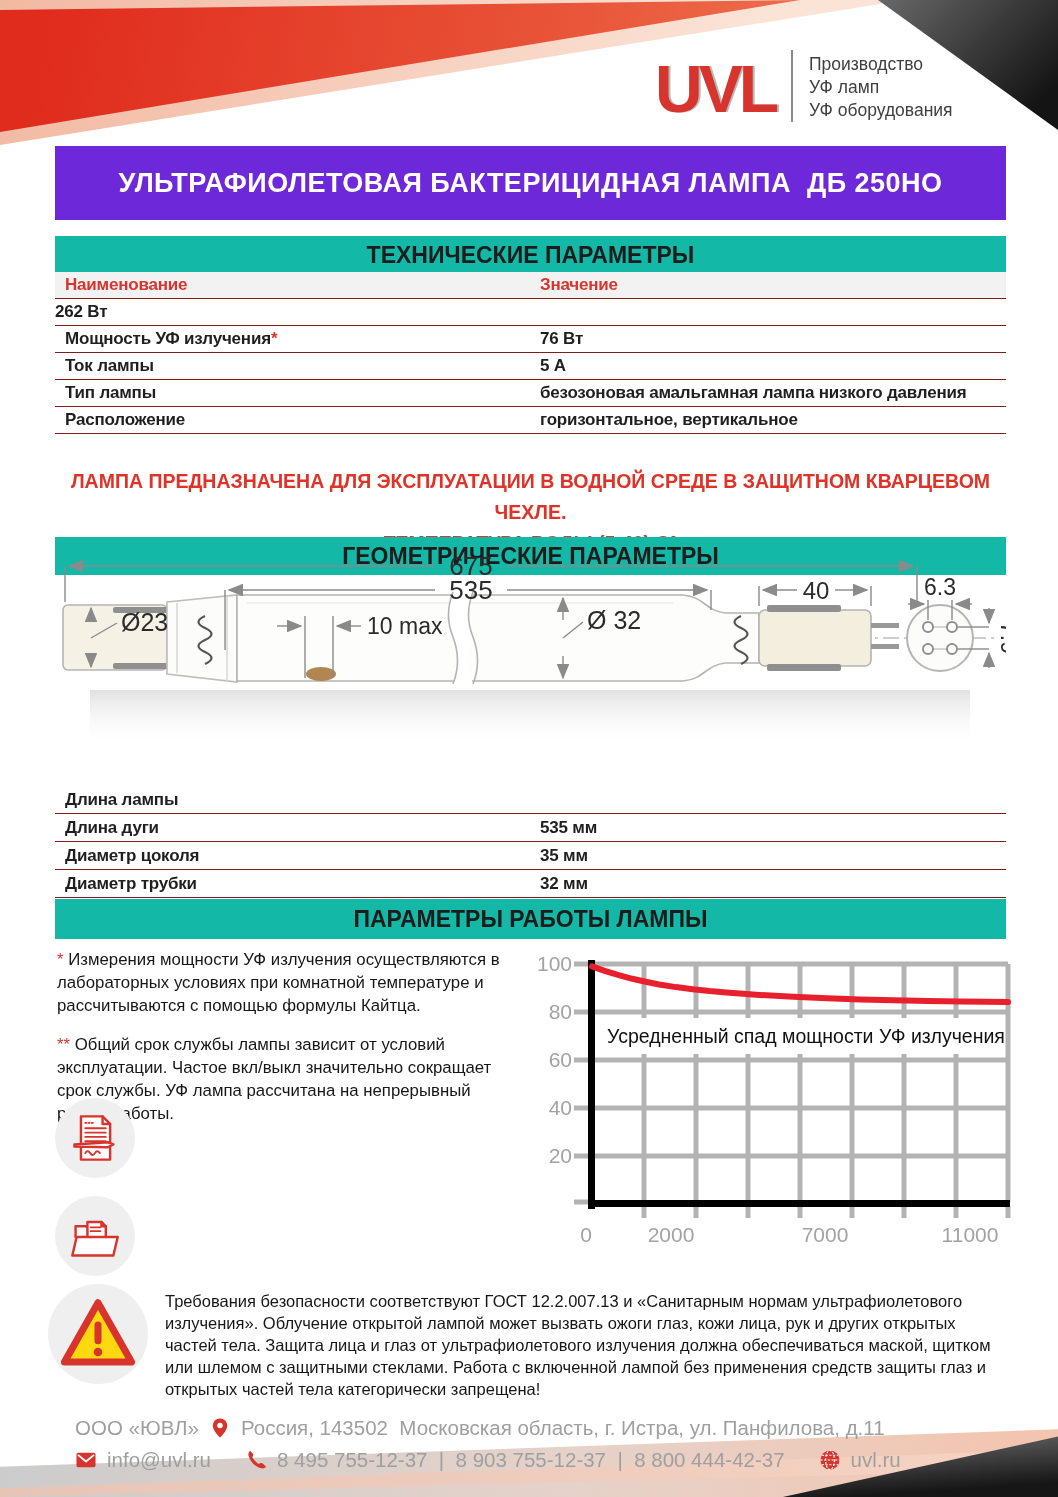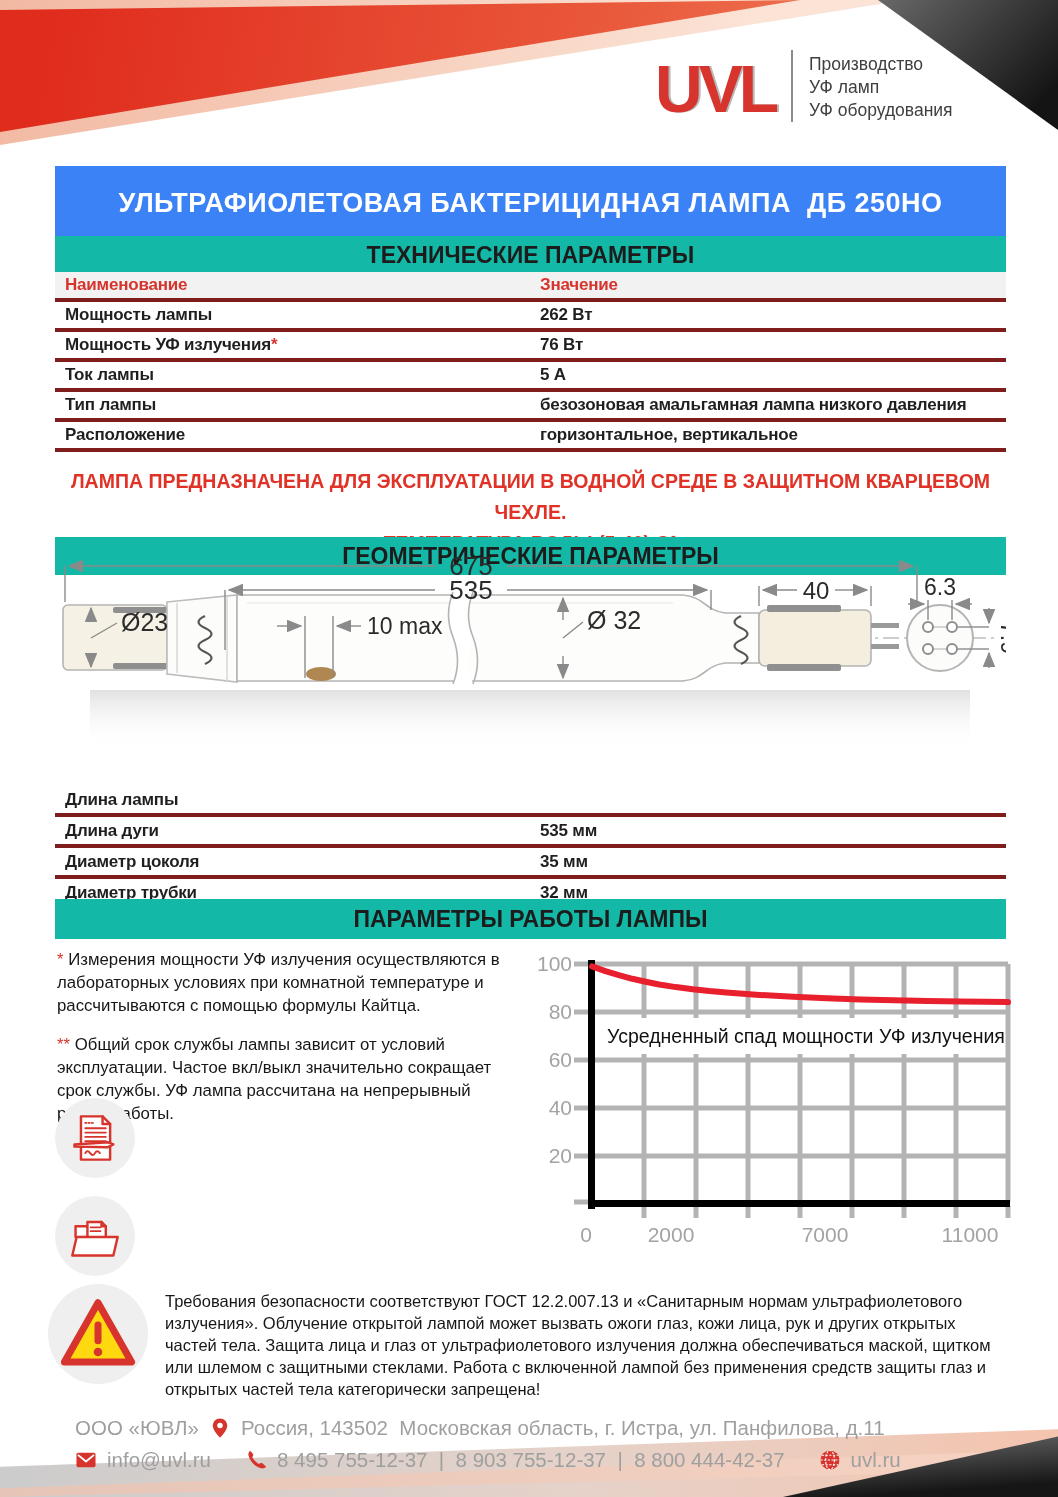--- a/index.html
+++ b/index.html
@@ -29,31 +29,31 @@
     clip-path:polygon(74% 100%,100% 16%,100% 100%);}
 
   
   .logo-block{position:absolute;left:655px;top:50px;display:flex;align-items:flex-end;gap:16px;}
   .uvl-logo{font-size:66px;font-weight:900;color:#d6342c;letter-spacing:-4px;line-height:1;
     text-shadow:2px 0 0 #b8b8b8;}
   .logo-divider{width:2px;height:72px;background:#8c8c8c;}
   .tagline{font-size:17.5px;color:#3f3f3f;line-height:1.32;}
 
   
-  .banner{position:absolute;left:55px;top:166px;width:951px;height:74px;background:#3b82f6;
+  .banner{position:absolute;left:55px;top:146px;width:951px;height:74px;background:#6d28d9;
     color:#fff;font-size:27px;font-weight:700;display:flex;align-items:center;justify-content:center;
     letter-spacing:.5px;white-space:pre;}
   .sec-header{position:absolute;left:55px;width:951px;height:38px;background:#14b8a6;
     color:#1c1c1c;font-size:23px;font-weight:700;display:flex;align-items:center;justify-content:center;}
   .sec1{top:236px;} .sec2{top:537px;} .sec3{top:899px;height:40px;}
 
   
   .ptable{position:absolute;left:55px;width:951px;font-size:17px;font-weight:700;letter-spacing:-.2px;}
   .t1{top:272px;} .t2{top:786px;}
-  .trow{display:flex;align-items:center;height:26px;border-bottom:4px solid #7f1d1d;background:#fff;}
+  .trow{display:flex;align-items:center;height:26px;border-bottom:1px solid #7f1d1d;background:#fff;}
   .trow.thead{background:#f2f2f2;color:#d6342c;}
   .tname{width:51%;padding-left:10px;box-sizing:border-box;}
   .tval{flex:1;}
   .t2 .trow{height:27px;}
   .mark{color:#d6342c;}
 
   
   .usage-note{position:absolute;left:55px;top:466px;width:951px;text-align:center;
     color:#e03226;font-size:19.5px;font-weight:700;line-height:31px;}
 
@@ -102,21 +102,20 @@
 
   <div class="banner">УЛЬТРАФИОЛЕТОВАЯ БАКТЕРИЦИДНАЯ ЛАМПА  ДБ 250НО</div>
 
   <div class="sec-header sec1">ТЕХНИЧЕСКИЕ ПАРАМЕТРЫ</div>
   <div class="ptable t1">
     <div class="trow thead">
       <div class="tname">Наименование</div>
       <div class="tval">Значение</div>
     </div>
     <div class="trow">
-      <div class="tname"><span>Мощность лампы</span><span class="mark"></span></div>
       <div class="tval">262 Вт</div>
     </div>
     <div class="trow">
       <div class="tname"><span>Мощность УФ излучения</span><span class="mark">*</span></div>
       <div class="tval">76 Вт</div>
     </div>
     <div class="trow">
       <div class="tname"><span>Ток лампы</span><span class="mark"></span></div>
       <div class="tval">5 А</div>
     </div>

